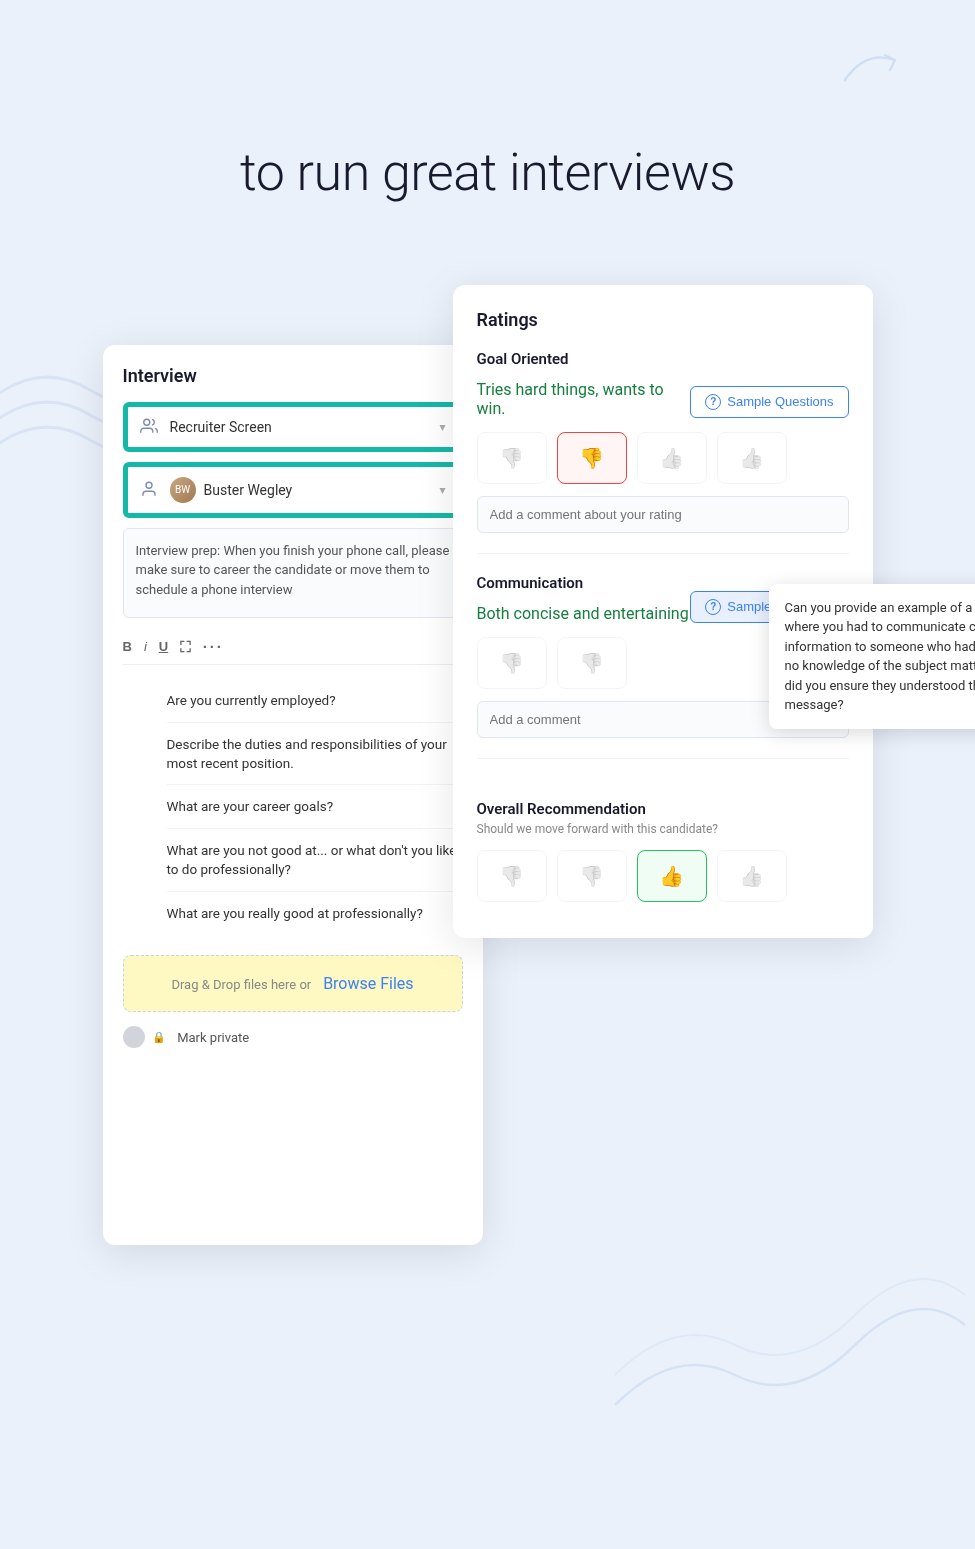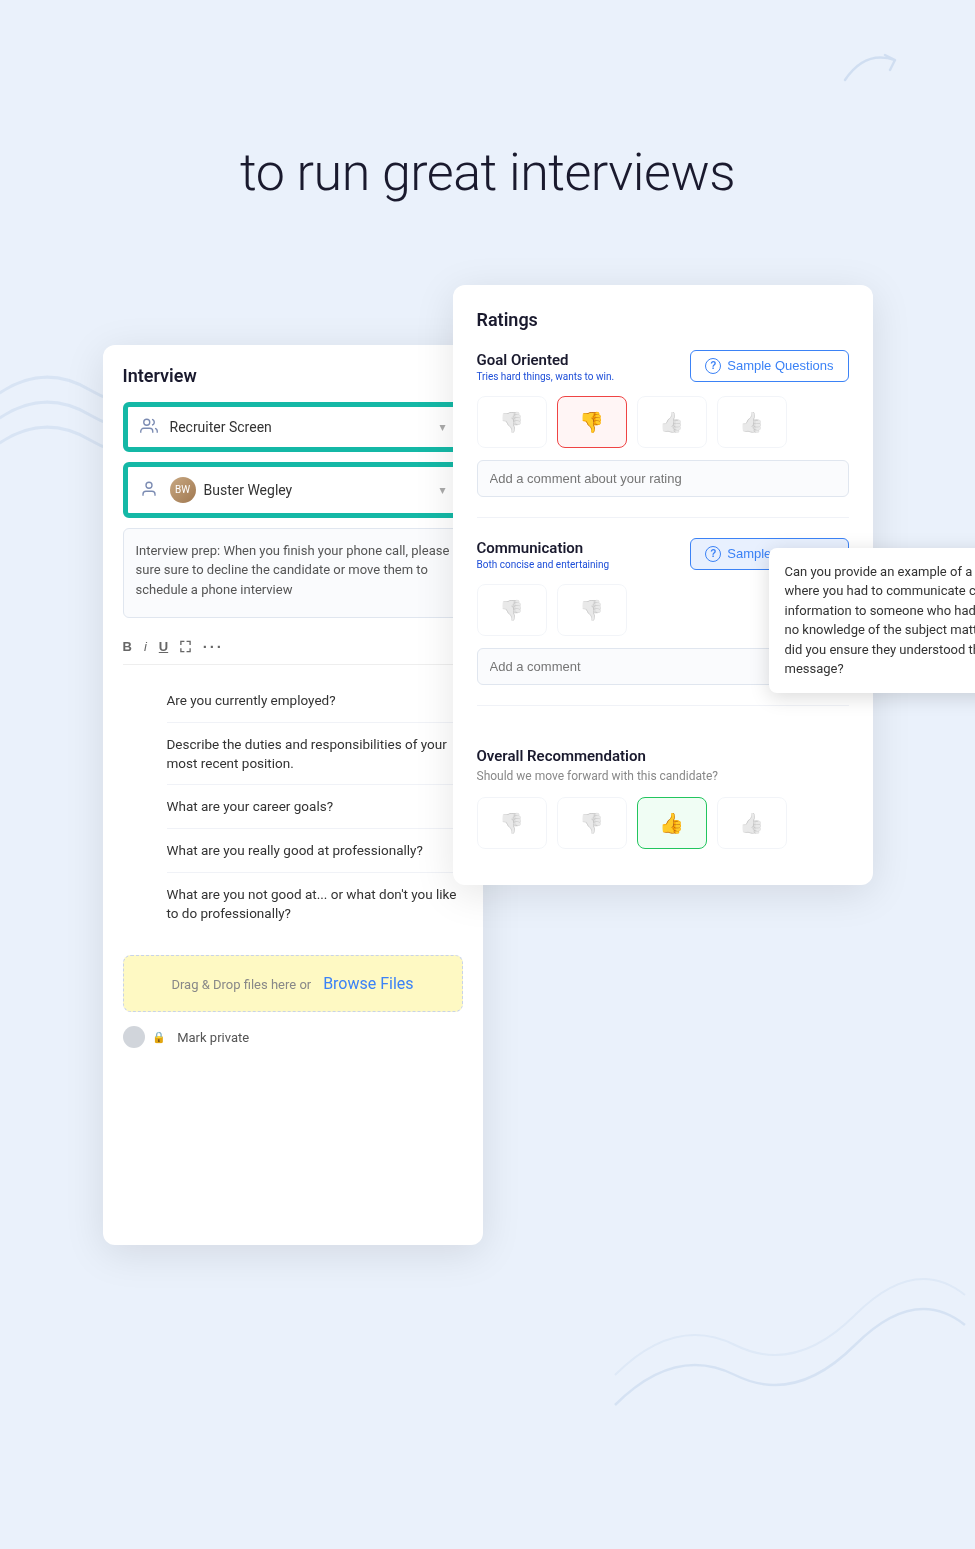--- a/index.html
+++ b/index.html
@@ -270,23 +270,23 @@
 
     .rating-label-group {}
 
     .rating-label {
       font-size: 15px;
       font-weight: 600;
       color: #1a1a2e;
     }
 
     .rating-sublabel {
-      font-size: 10px;
-      color: #1d4ed8;
-      margin-top: 2px;
+      font-size: 16px;
+      color: #15803d;
+      margin-top: 12px;
     }
 
     .sample-questions-btn {
       display: flex;
       align-items: center;
       gap: 6px;
       padding: 7px 14px;
       border: 1.5px solid #3b82f6;
       border-radius: 6px;
       color: #3b82f6;
@@ -457,36 +457,36 @@
           </svg>
         </span>
         <div class="avatar-small">
           <div class="avatar-face">BW</div>
         </div>
         <span class="field-row-text">Buster Wegley</span>
         <span class="field-row-chevron">▾</span>
       </div>
 
       <div class="notes-area">Interview prep:
-When you finish your phone call, please sure sure to decline the candidate or move them to schedule a phone interview</div>
+When you finish your phone call, please make sure to career the candidate or move them to schedule a phone interview</div>
 
       <div class="text-toolbar">
         <button class="toolbar-btn">B</button>
         <button class="toolbar-btn italic">i</button>
         <button class="toolbar-btn underline">U</button>
         <button class="toolbar-btn" style="font-size:15px;">⛶</button>
         <button class="toolbar-btn" style="font-size:15px; letter-spacing:2px;">···</button>
       </div>
 
       <div class="question-list">
         <div class="question-item">Are you currently employed?</div>
         <div class="question-item">Describe the duties and responsibilities of your most recent position.</div>
         <div class="question-item">What are your career goals?</div>
+        <div class="question-item">What are you not good at... or what don't you like to do professionally?</div>
         <div class="question-item">What are you really good at professionally?</div>
-        <div class="question-item">What are you not good at... or what don't you like to do professionally?</div>
       </div>
 
       <div class="file-upload-area">
         <span class="file-upload-text">Drag &amp; Drop files here or</span>
         <span>&nbsp;</span>
         <a class="browse-link">Browse Files</a>
       </div>
 
       <div class="mark-private-row">
         <div class="privacy-toggle"></div>

